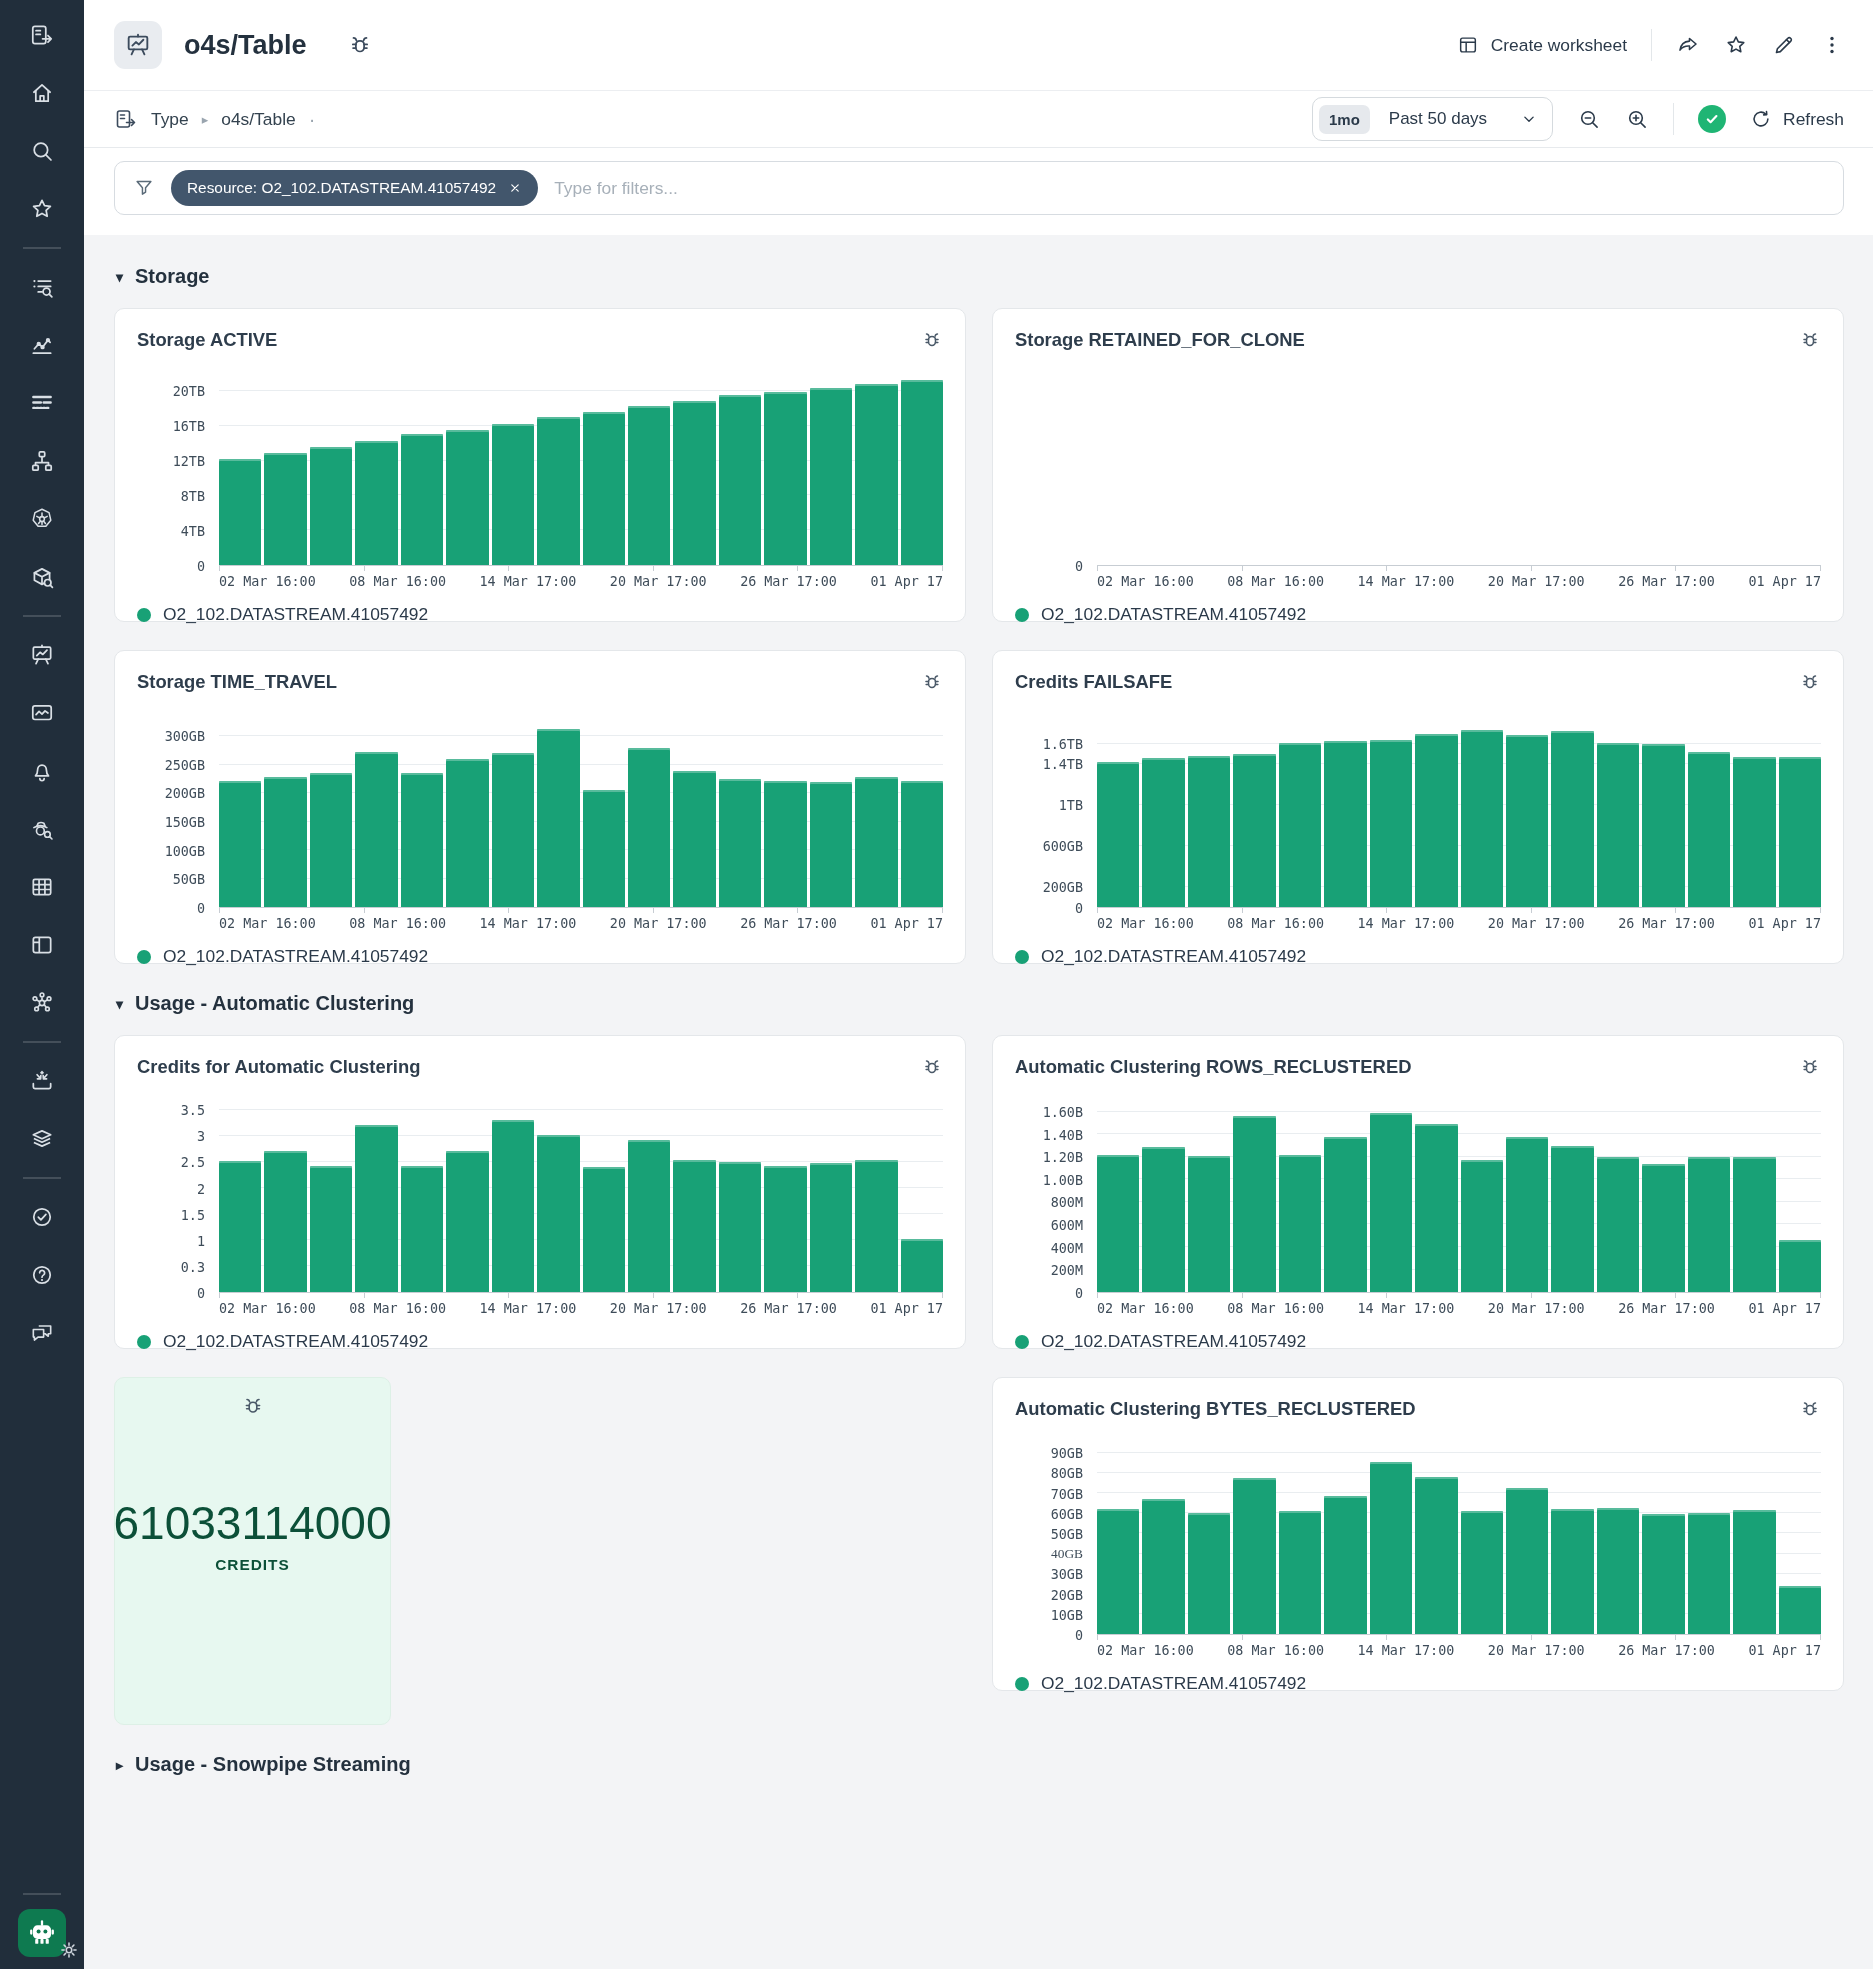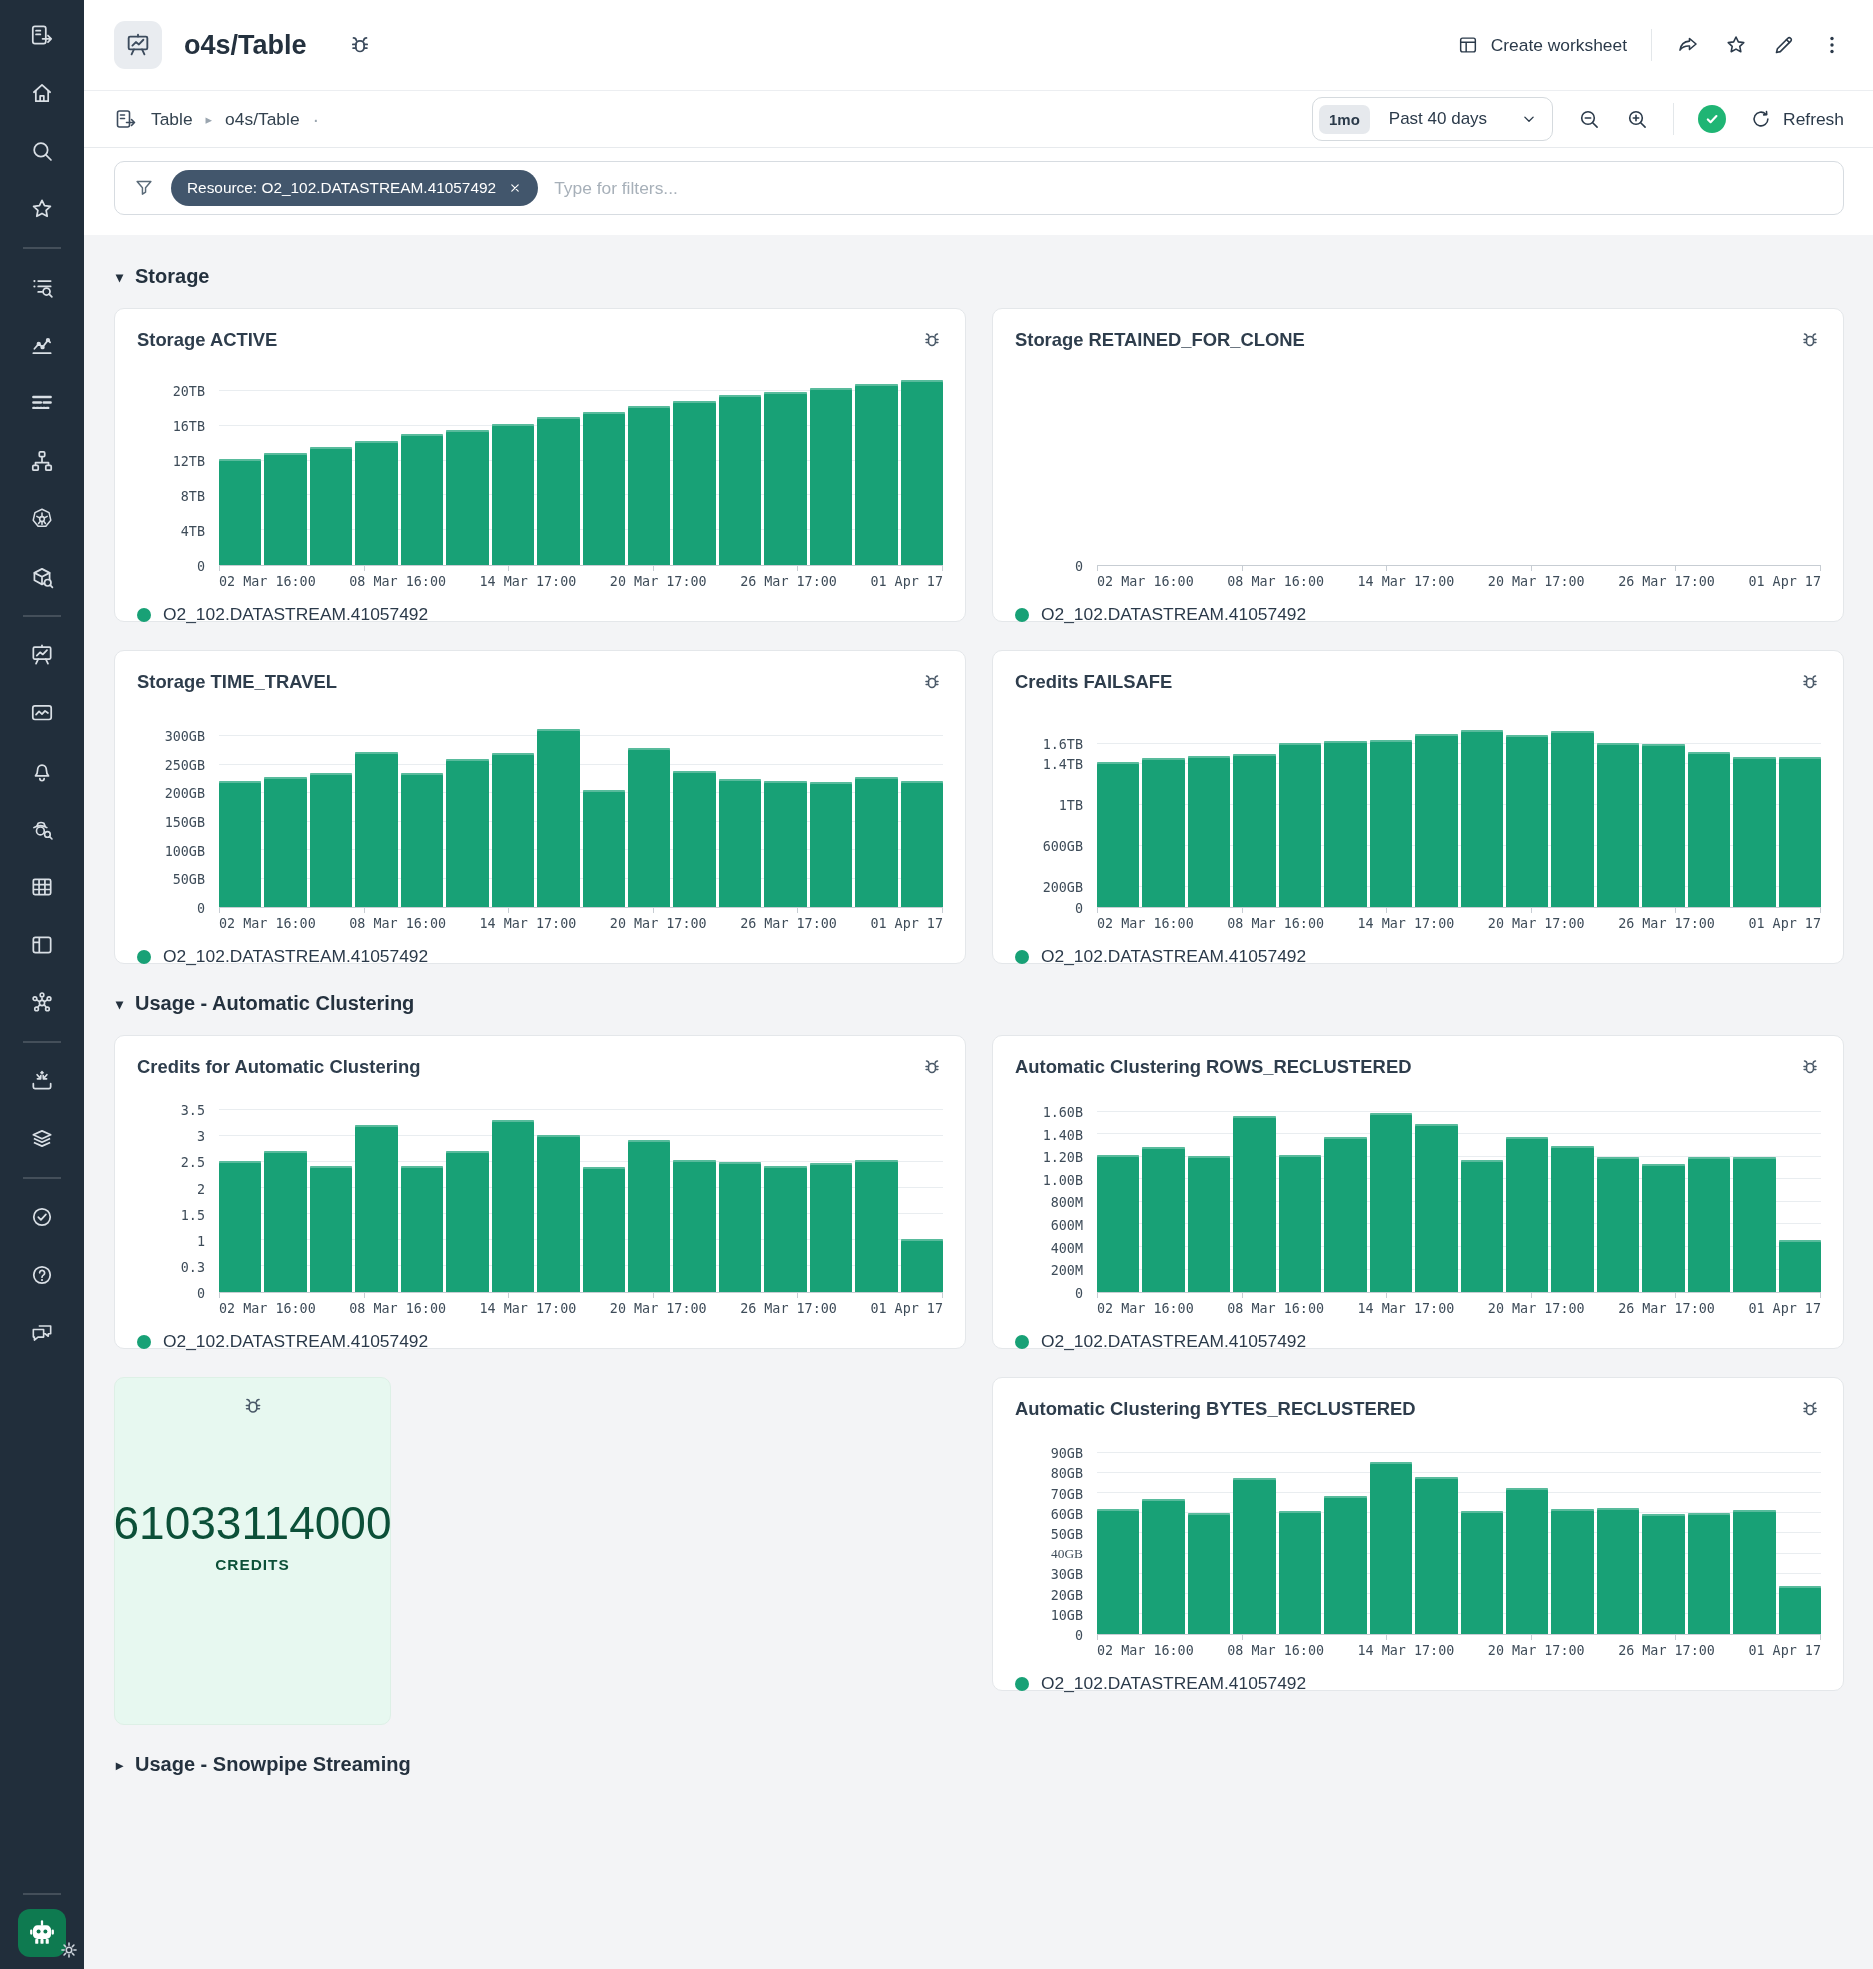--- a/index.html
+++ b/index.html
@@ -527,29 +527,29 @@
       </div>
     </header>
 
     <div class="crumbrow">
       <div class="crumb">
         <span class="crumb-ic">
             <svg class="ic" width="24" height="24" viewBox="0 0 24 24">
               <use href="#i-logo"></use>
             </svg>
           </span>
-        <span>Table</span>
+        <span>Type</span>
         <span class="sep">▸</span>
         <span>o4s/Table</span>
         <span class="dot">·</span>
       </div>
       <div class="crumbrow-right">
         <div class="time-pill">
           <span class="range-badge">1mo</span>
-          <span class="range-label">Past 40 days</span>
+          <span class="range-label">Past 50 days</span>
           <span class="tb-ic" style="margin-left:14px;">
               <svg class="ic" width="18" height="18" viewBox="0 0 18 18">
                 <use href="#i-chevron-down"></use>
               </svg>
             </span>
         </div>
         <span class="tb-ic">
             <svg class="ic" width="24" height="24" viewBox="0 0 24 24">
               <use href="#i-zoom-out"></use>
             </svg>

